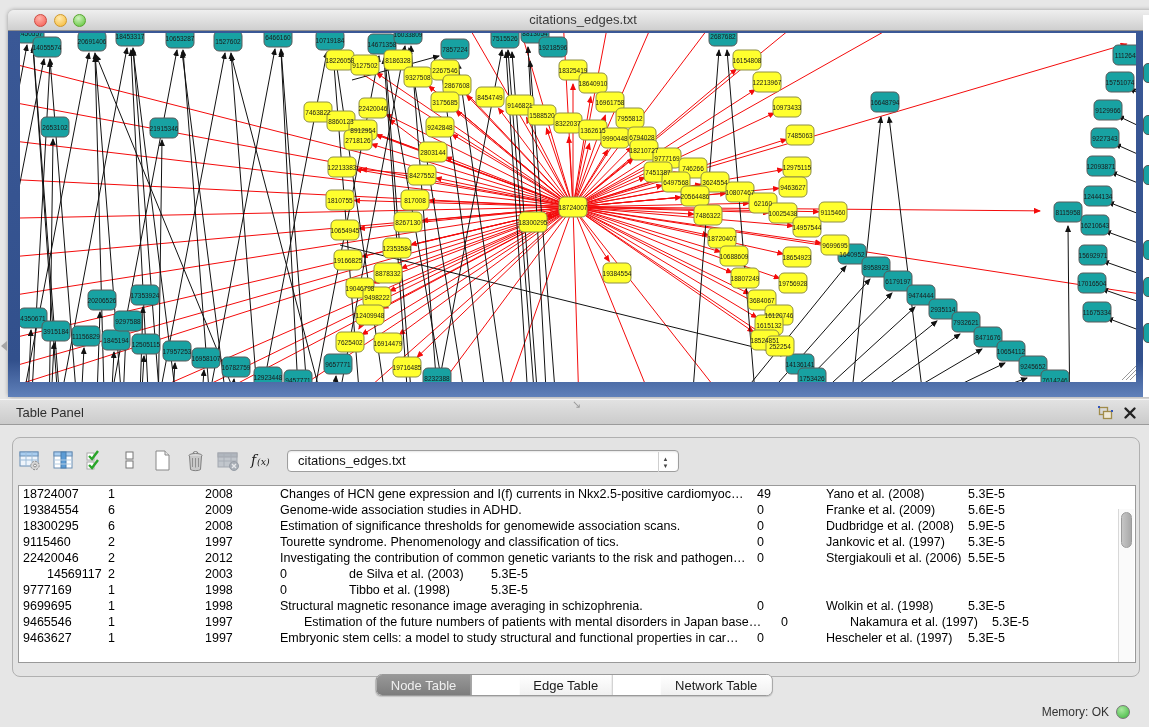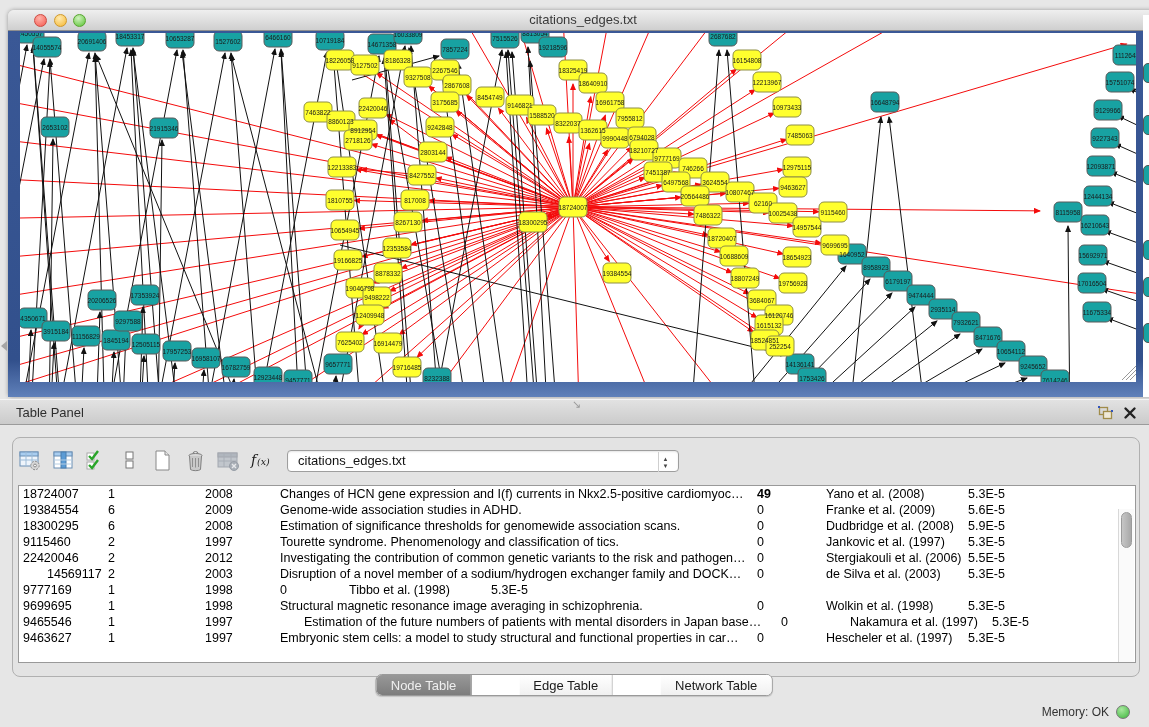--- a/index.html
+++ b/index.html
@@ -609,21 +609,21 @@
     <span>citations_edges.txt</span>
     <span id="combo-arrows">▲<br>▼</span>
   </div>
   <div id="table">
     <div id="tbody">
         <div class="tr">
           <div class="td" style="width: 85px;">18724007</div>
           <div class="td" style="width: 97px;">1</div>
           <div class="td" style="width: 75px;">2008</div>
           <div class="td" style="width: 477px;">Changes of HCN gene expression and I(f) currents in Nkx2.5-positive cardiomyoc…</div>
-          <div class="td" style="width: 69px; font-weight: bold;">49</div>
+          <div class="td" style="width: 69px;">49</div>
           <div class="td" style="width: 142px;">Yano et al. (2008)</div>
           <div class="td" style="width: 130px;">5.3E-5</div>
         </div>
         <div class="tr">
           <div class="td" style="width: 85px;">19384554</div>
           <div class="td" style="width: 97px;">6</div>
           <div class="td" style="width: 75px;">2009</div>
           <div class="td" style="width: 477px;">Genome-wide association studies in ADHD.</div>
           <div class="td" style="width: 69px;">0</div>
           <div class="td" style="width: 142px;">Franke et al. (2009)</div>
@@ -653,21 +653,20 @@
           <div class="td" style="width: 75px;">2012</div>
           <div class="td" style="width: 477px;">Investigating the contribution of common genetic variants to the risk and pathogen…</div>
           <div class="td" style="width: 69px;">0</div>
           <div class="td" style="width: 142px;">Stergiakouli et al. (2006)</div>
           <div class="td" style="width: 130px;">5.5E-5</div>
         </div>
         <div class="tr">
           <div class="td" style="width: 85px; padding-left: 28px;">14569117</div>
           <div class="td" style="width: 97px;">2</div>
           <div class="td" style="width: 75px;">2003</div>
-          <div class="td" style="width: 477px;">Disruption of a novel member of a sodium/hydrogen exchanger family and DOCK…</div>
           <div class="td" style="width: 69px;">0</div>
           <div class="td" style="width: 142px;">de Silva et al. (2003)</div>
           <div class="td" style="width: 130px;">5.3E-5</div>
         </div>
         <div class="tr">
           <div class="td" style="width: 85px;">9777169</div>
           <div class="td" style="width: 97px;">1</div>
           <div class="td" style="width: 75px;">1998</div>
           <div class="td" style="width: 69px;">0</div>
           <div class="td" style="width: 142px;">Tibbo et al. (1998)</div>

